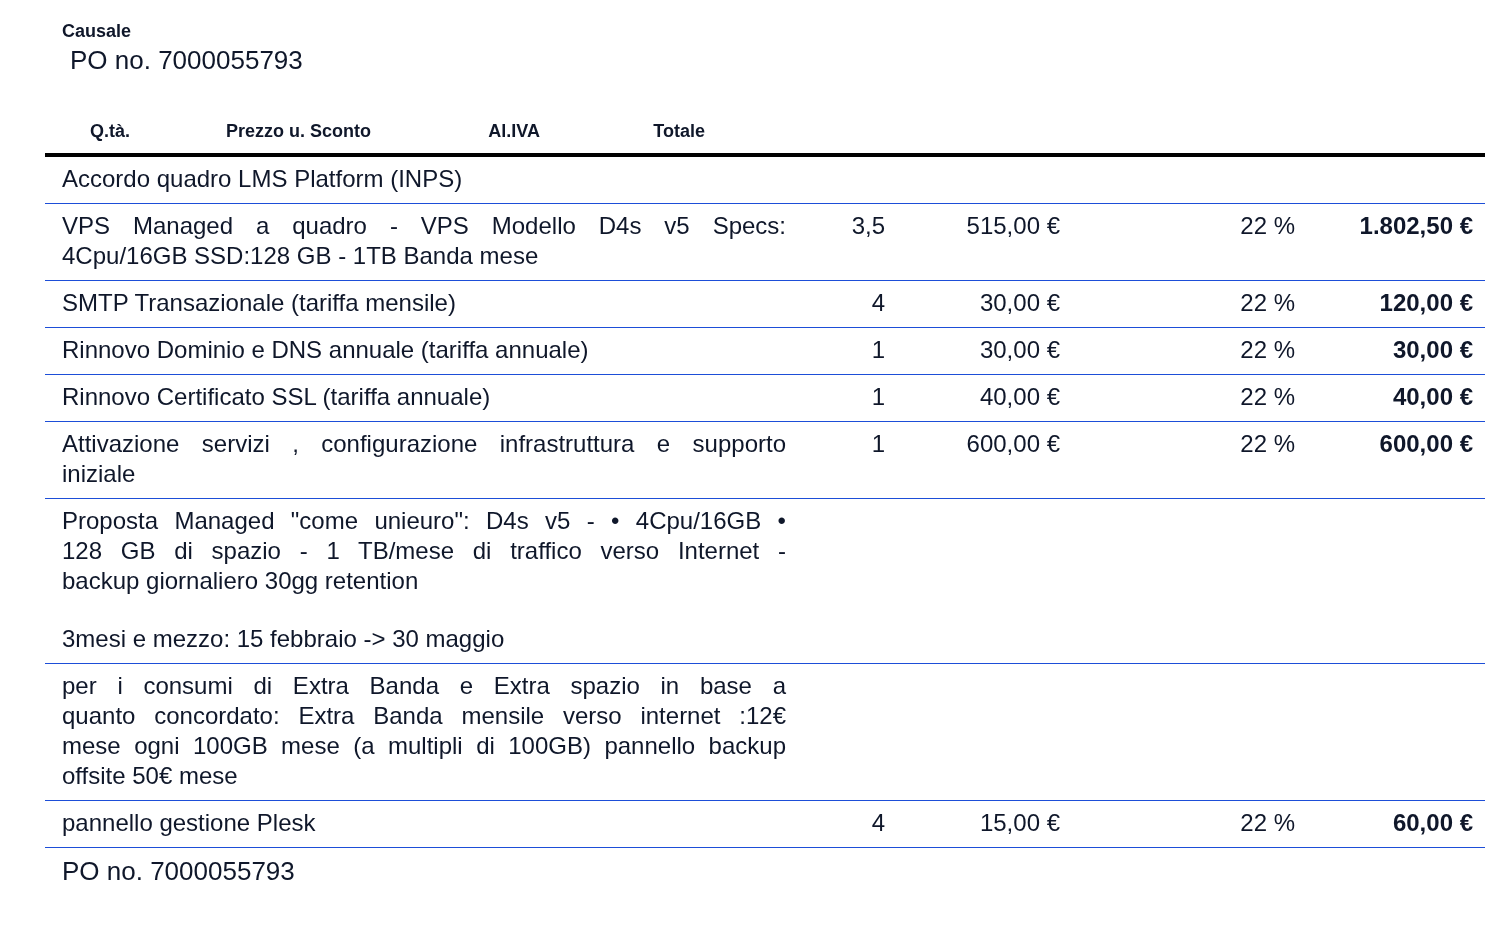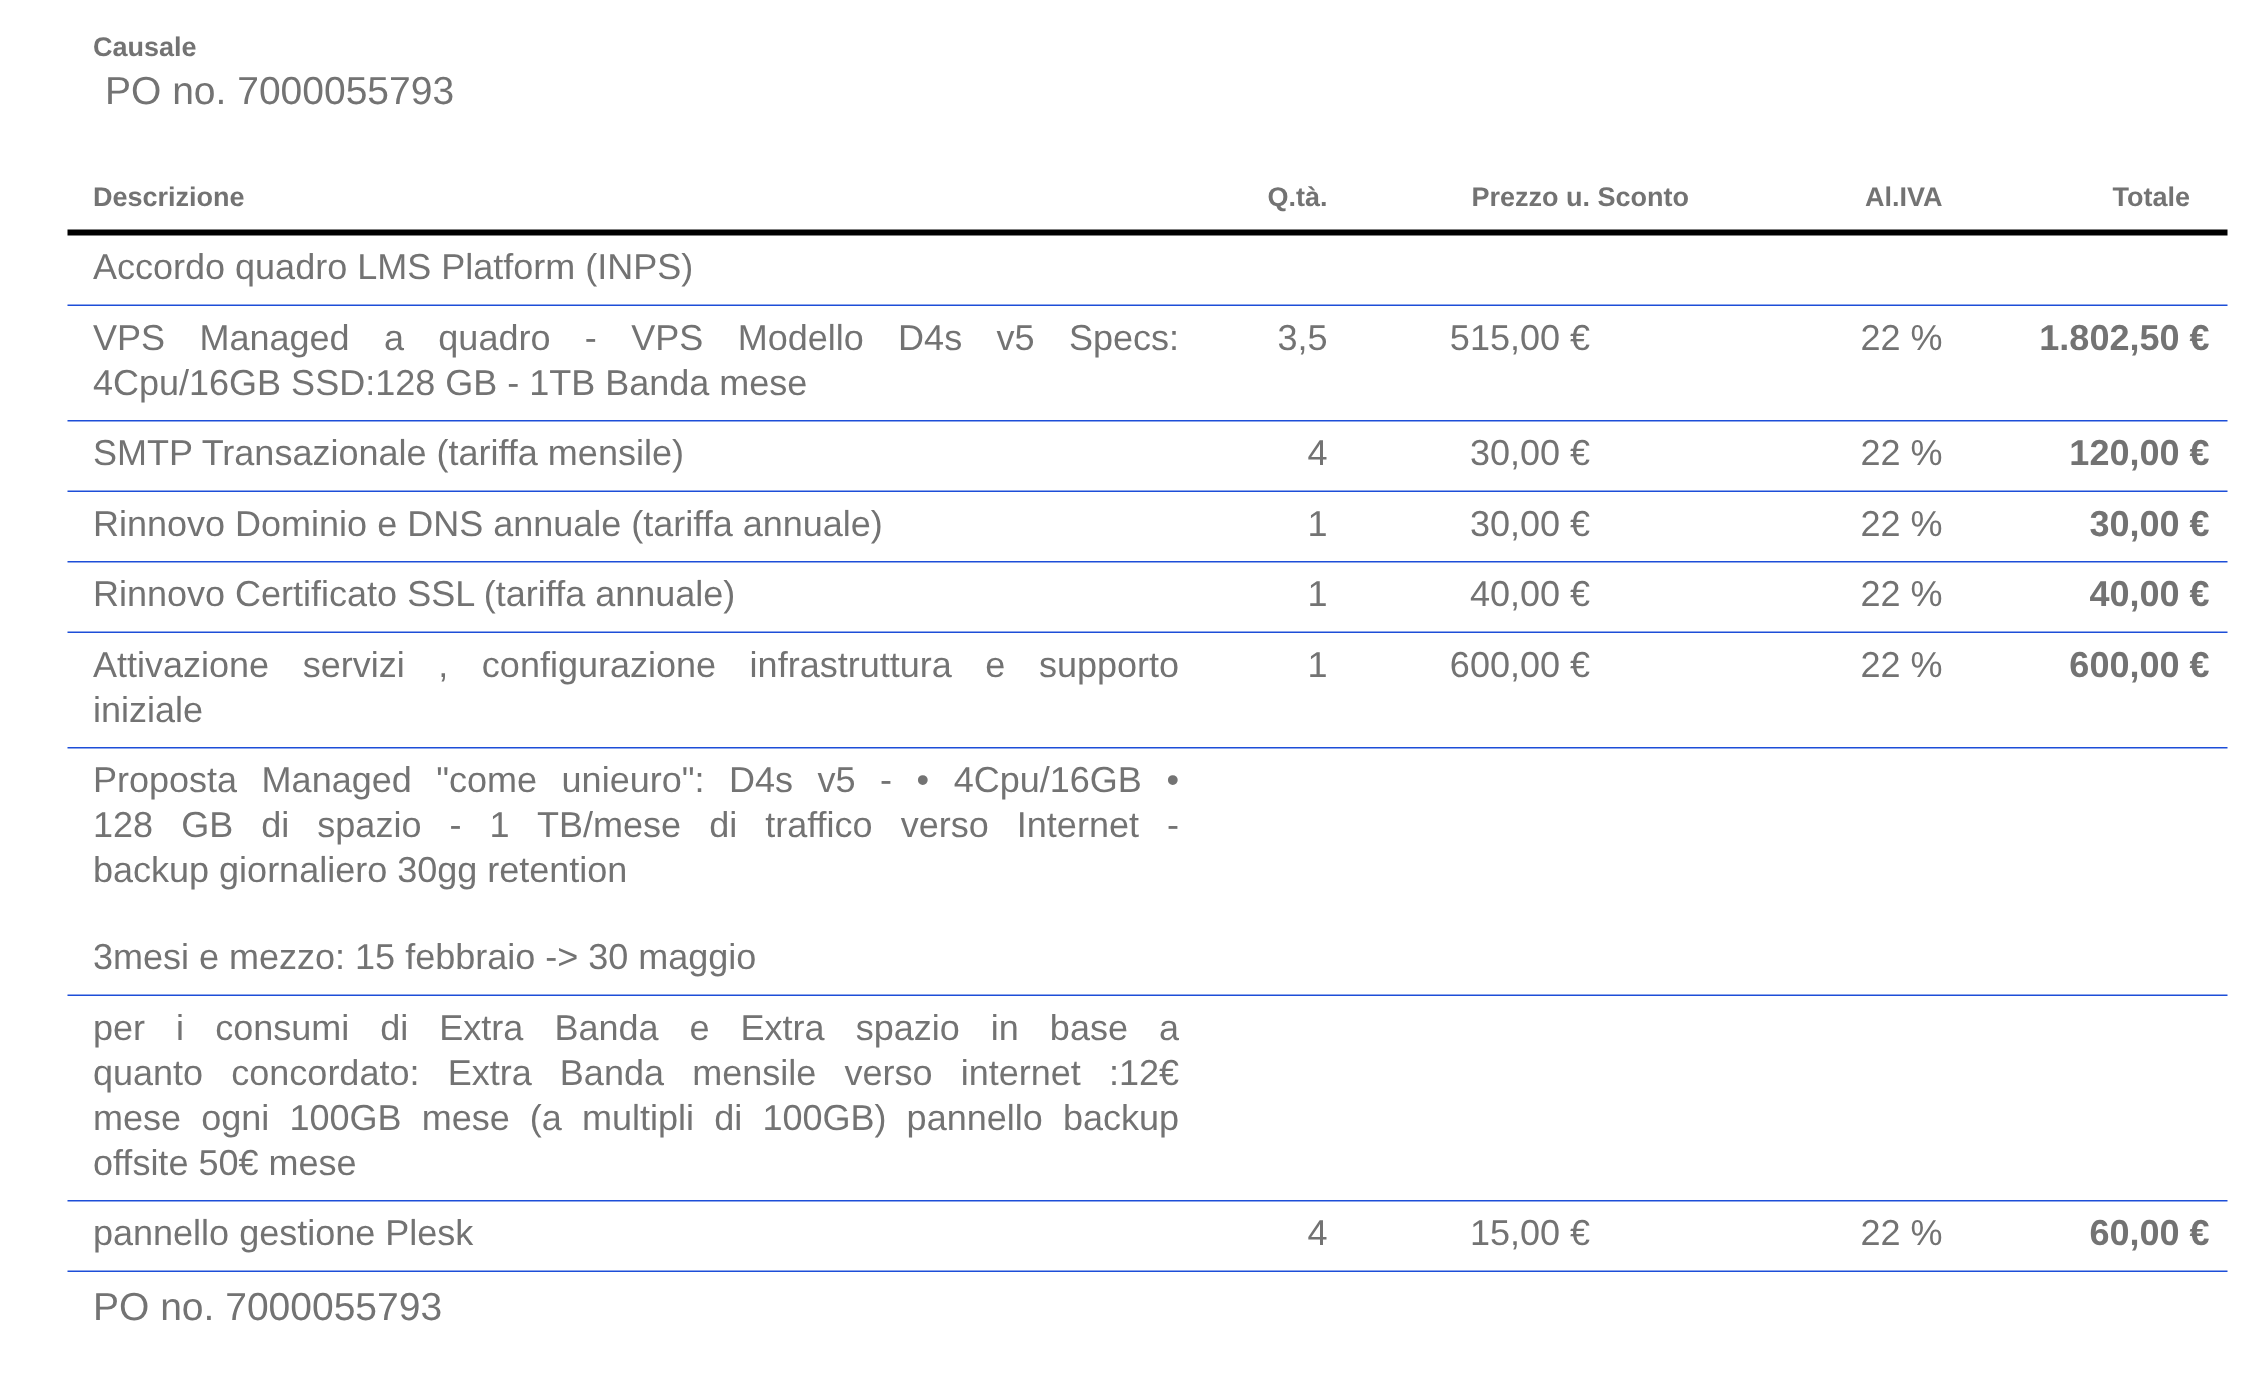--- a/index.html
+++ b/index.html
@@ -1,21 +1,21 @@
 <!DOCTYPE html>
 <html><head>
 <meta charset="utf-8">
 <style>
   html, body { margin: 0; padding: 0; background: #ffffff; }
   .page {
     position: relative;
     width: 1496px;
     height: 930px;
     background: #ffffff;
-    color: #737373;
+    color: #0f172a;
     font-family: "Liberation Sans", "DejaVu Sans", sans-serif;
     overflow: hidden;
   }
   
   .top-block { padding: 20px 0 0 62px; }
   .causale-label { font-size: 18px; font-weight: bold; line-height: 22px; }
   .causale-value { font-size: 26px; line-height: 31px; margin: 3px 0 0 8px; }
 
   
   .invoice-table { margin: 45px 11px 0 45px; }
@@ -57,21 +57,20 @@
 
 <div class="page">
 
   <div class="top-block">
     <div class="causale-label">Causale</div>
     <div class="causale-value">PO no. 7000055793</div>
   </div>
 
   <div class="invoice-table">
     <div class="thead">
-      <div class="c-desc">Descrizione</div>
       <div class="c-qta">Q.tà.</div>
       <div class="c-prezzo">Prezzo u.</div>
       <div class="c-sconto">Sconto</div>
       <div class="c-aliva">Al.IVA</div>
       <div class="c-tot">Totale</div>
     </div>
     <div class="header-rule"></div>
     <div id="tbody">
   <div class="trow">
     <div class="c-desc">

